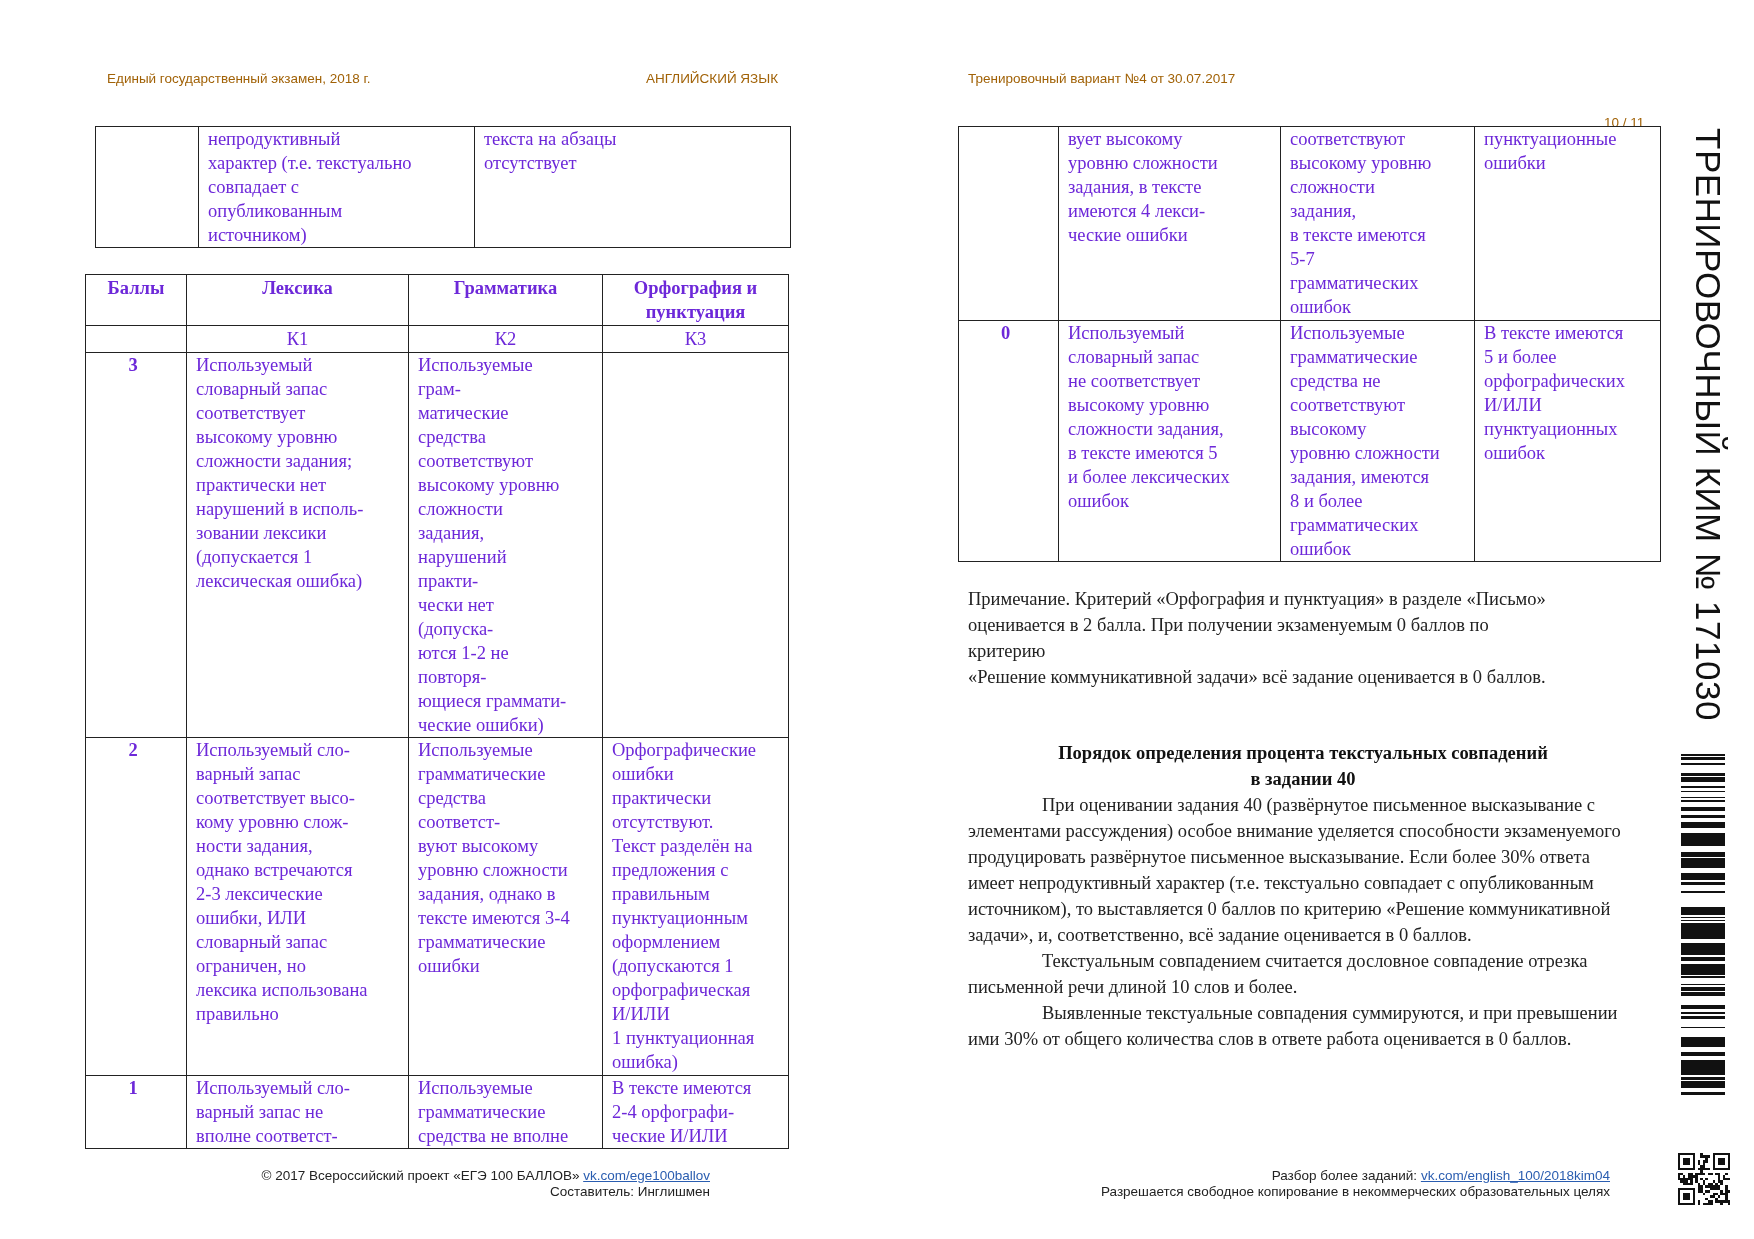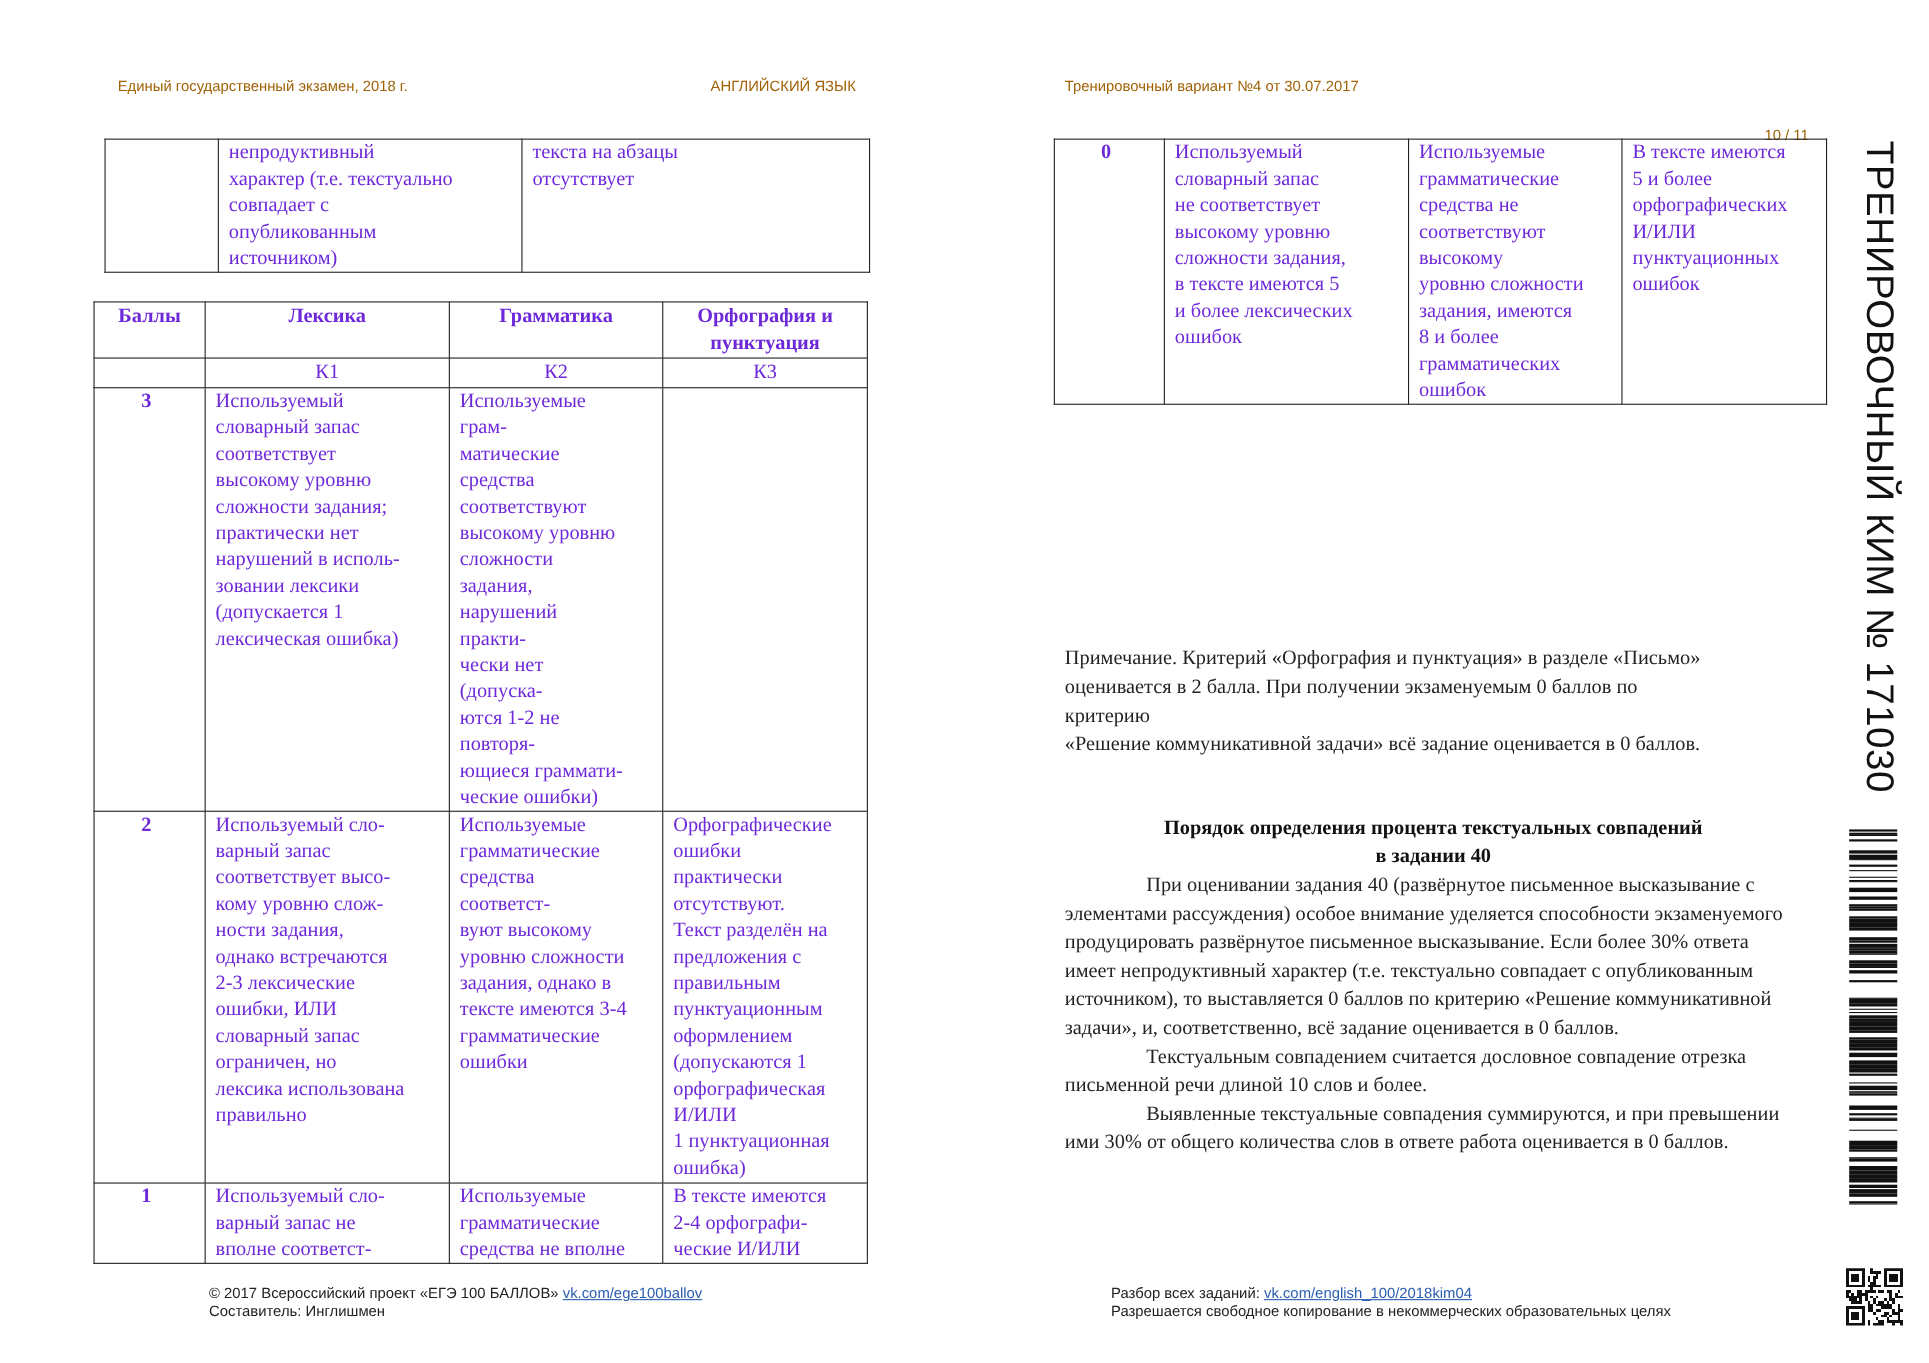--- a/index.html
+++ b/index.html
@@ -12,21 +12,21 @@
   table.crit td, table.crit th { border:1.5px solid #222; vertical-align:top; padding:0 6px 0 9px; white-space:pre-line; }
   table.crit th { font-weight:bold; text-align:center; padding:1px 4px; }
   table.crit td.score { font-weight:bold; text-align:center; padding-left:0; }
   table.crit td.k { text-align:center; padding:1px 5px; }
 
   .note { position:absolute; font-family:"Liberation Serif", serif; font-size:18.5px; line-height:26px; color:#222; white-space:pre-line; }
   .heading { position:absolute; font-family:"Liberation Serif", serif; font-weight:bold; font-size:18.5px; line-height:26px; text-align:center; color:#111; white-space:pre-line; }
   .para { font-family:"Liberation Serif", serif; font-size:18.5px; line-height:26px; color:#222; margin:0; }
   .para .indent { display:inline-block; width:74px; }
 
-  .footer { position:absolute; font-family:"Liberation Sans", sans-serif; font-size:13.5px; line-height:16px; color:#222; text-align:left; white-space:nowrap; }
+  .footer { position:absolute; font-family:"Liberation Sans", sans-serif; font-size:13.5px; line-height:16px; color:#222; text-align:right; white-space:nowrap; }
   .footer a { color:#2a5db0; text-decoration:underline; }
 
   .vertical-title { position:absolute; left:1672px; top:128px; width:60px; height:600px; }
   .vertical-title span { position:absolute; left:0; top:0; transform-origin:0 0; transform:translate(56px,0) rotate(90deg); font-family:"Liberation Sans", sans-serif; font-size:35px; letter-spacing:0.5px; color:#111; white-space:nowrap; }
 
   .barcode { position:absolute; left:1681px; top:752px; width:44px; height:345px; }
   .qr { position:absolute; left:1678px; top:1153px; width:52px; height:52px; }
 </style>
 </head>
 <body>
@@ -168,20 +168,38 @@
 <div class="run-head abs" style="left:1604px; top:71px;margin-top:44px;">10 / 11</div>
 
 <table class="crit" style="left:958px; top:126px; width:702px;">
   <colgroup>
       <col style="width:100px">
       <col style="width:222px">
       <col style="width:194px">
       <col style="width:186px">
     </colgroup>
   <tbody>
+      <tr style="height:194px">
+    <td class="score"></td>
+    <td>вует высокому
+уровню сложности
+задания, в тексте
+имеются 4 лекси-
+ческие ошибки</td>
+    <td>соответствуют
+высокому уровню
+сложности
+задания,
+в тексте имеются
+5-7
+грамматических
+ошибок</td>
+    <td>пунктуационные
+ошибки</td>
+  </tr>
   <tr style="height:240px">
     <td class="score">0</td>
     <td>Используемый
 словарный запас
 не соответствует
 высокому уровню
 сложности задания,
 в тексте имеются 5
 и более лексических
 ошибок</td>
@@ -213,21 +231,21 @@
 <div class="heading" style="left:968px; top:740px; width:670px;">Порядок определения процента текстуальных совпадений
 в задании 40</div>
 
 <div class="abs" style="left:968px; top:792px; width:672px;">
   <p class="para"><span class="indent"></span><span>При оценивании задания 40 (развёрнутое письменное высказывание с элементами рассуждения) особое внимание уделяется способности экзаменуемого продуцировать развёрнутое письменное высказывание. Если более 30% ответа имеет непродуктивный характер (т.е. текстуально совпадает с опубликованным источником), то выставляется 0 баллов по критерию «Решение коммуникативной задачи», и, соответственно, всё задание оценивается в 0 баллов.</span></p>
   <p class="para"><span class="indent"></span><span>Текстуальным совпадением считается дословное совпадение отрезка письменной речи длиной 10 слов и более.</span></p>
   <p class="para"><span class="indent"></span><span>Выявленные текстуальные совпадения суммируются, и при превышении ими 30% от общего количества слов в ответе работа оценивается в 0 баллов.</span></p>
 </div>
 
 <div class="footer" style="left:1010px; top:1168px; width:600px;">
-  <div><span>Разбор всех заданий: </span><a>vk.com/english_100/2018kim04</a></div>
+  <div><span>Разбор более заданий: </span><a>vk.com/english_100/2018kim04</a></div>
   <div>Разрешается свободное копирование в некоммерческих образовательных целях</div>
 </div>
 
 <div class="vertical-title">
   <span>ТРЕНИРОВОЧНЫЙ КИМ № 171030</span>
 </div>
 
 <svg class="barcode" viewBox="0 0 44 345" id="barcode">
     <rect x="0" y="2" width="44" height="2" fill="#111"></rect>
     <rect x="0" y="5" width="44" height="2" fill="#111"></rect>

